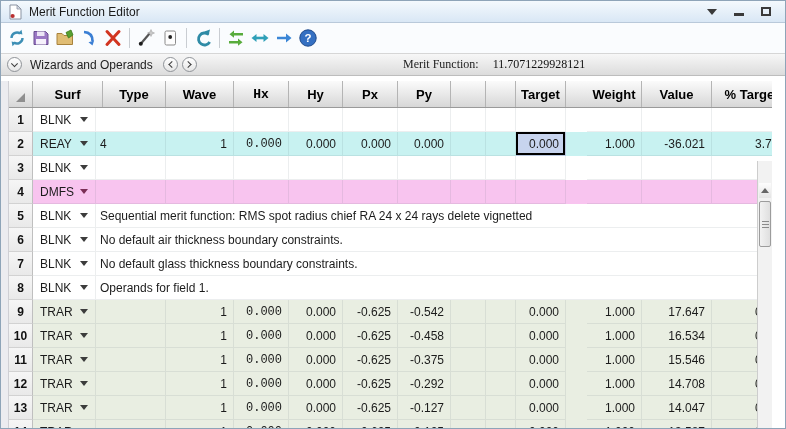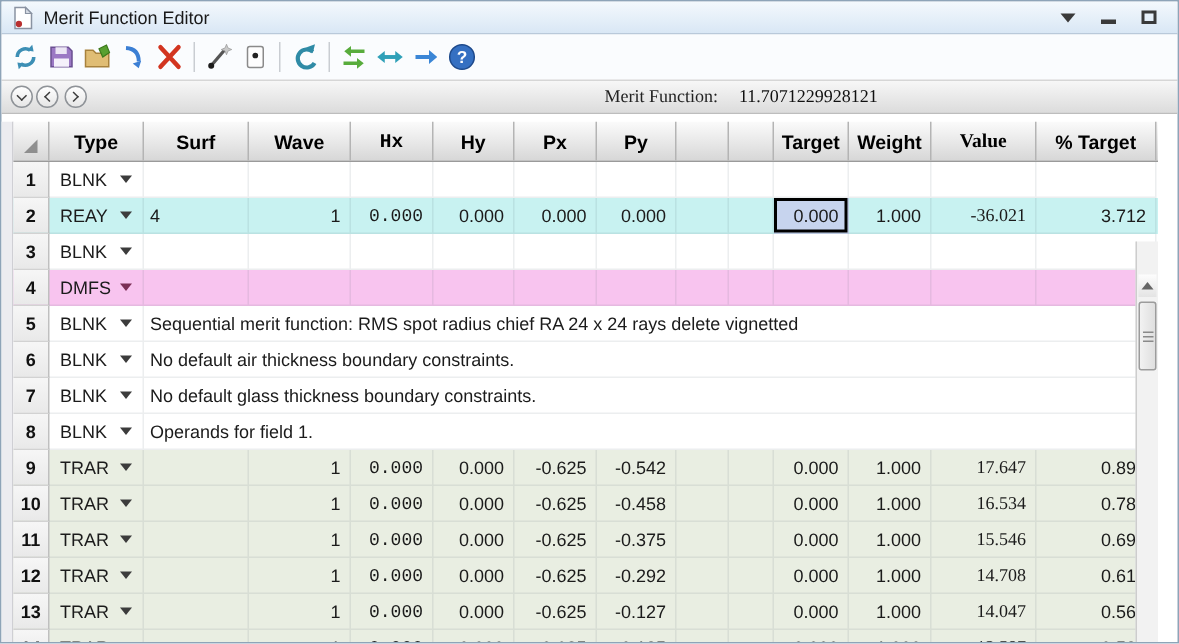--- a/index.html
+++ b/index.html
@@ -85,22 +85,22 @@
   .type-arrow { width:0; height:0; border-left:4px solid transparent; border-right:4px solid transparent; border-top:5px solid #3c3c3c; margin-left:auto; }
   .pink .type-arrow { border-top-color:#7b2f56; }
   .msgcell { flex:1 1 auto; border-right:none; }
   .cell.sel { background:#c7d4ee; box-shadow: inset 0 0 0 2px #000; }
   
   .c-num{width:24px; flex:0 0 24px;} .c-type{width:63px; flex:0 0 63px;}
   .c-surf{width:70px; flex:0 0 70px;} .c-wave{width:68px; flex:0 0 68px;}
   .c-hx{width:55px; flex:0 0 55px;font-family:Liberation Mono, monospace;} .c-hy{width:54px; flex:0 0 54px;}
   .c-px{width:55px; flex:0 0 55px;text-align:right;} .c-py{width:53px; flex:0 0 53px;}
   .c-n1{width:35px; flex:0 0 35px;} .c-n2{width:30px; flex:0 0 30px;}
-  .c-target{width:50px; flex:0 0 50px;} .c-weight{width:55px; flex:0 0 55px;}
-  .c-value{width:70px; flex:0 0 70px;font-family:Liberation Serif, serif;} .c-contrib{width:80px; flex:0 0 80px;}
+  .c-target{width:50px; flex:0 0 50px;} .c-weight{width:55px; flex:0 0 55px;margin-left:21px;}
+  .c-value{width:70px; flex:0 0 70px;} .c-contrib{width:80px; flex:0 0 80px;}
   
   .vscroll {
     position:absolute; right:0; top:80px; width:15px; bottom:0;
     background:#f2f2f2; border-left:1px solid #cdcdcd;
   }
   .scroll-up {
     position:absolute; top:22px; left:1px; right:1px; height:15px;
     display:flex; align-items:center; justify-content:center;
     background:linear-gradient(#fdfdfd,#e4e4e4); cursor:pointer;
   }
@@ -241,20 +241,21 @@
             <text x="10" y="14.2" text-anchor="middle" font-size="11.5" font-weight="bold" fill="#fff" font-family="Liberation Sans, sans-serif">?</text>
           </svg>
         </span>
       </span>
     </div>
 
   <div class="wizbar">
     <span class="circlebtn">
         <span class="chev chev-down"></span>
       </span>
+    <span class="wizlabel">Wizards and Operands</span>
     <span class="navbtns">
       <span class="circlebtn">
           <span class="chev chev-left"></span>
         </span>
       <span class="circlebtn">
           <span class="chev chev-right"></span>
         </span>
     </span>
     <span class="meritgroup">
       <span>Merit Function:</span>
@@ -262,22 +263,22 @@
     </span>
   </div>
 
   <div class="tablearea">
     <div class="left-strip"></div>
     <div class="grid">
       <div class="headrow">
         <div class="hcell corner c-num">
             <span class="corner-tri"></span>
           </div>
+        <div class="hcell c-surf">Surf</div>
         <div class="hcell c-type">Type</div>
-        <div class="hcell c-surf">Surf</div>
         <div class="hcell c-wave">Wave</div>
         <div class="hcell c-hx">Hx</div>
         <div class="hcell c-hy">Hy</div>
         <div class="hcell c-px">Px</div>
         <div class="hcell c-py">Py</div>
         <div class="hcell c-n1"></div>
         <div class="hcell c-n2"></div>
         <div class="hcell c-target">Target</div>
         <div class="hcell c-weight">Weight</div>
         <div class="hcell c-value">Value</div>

